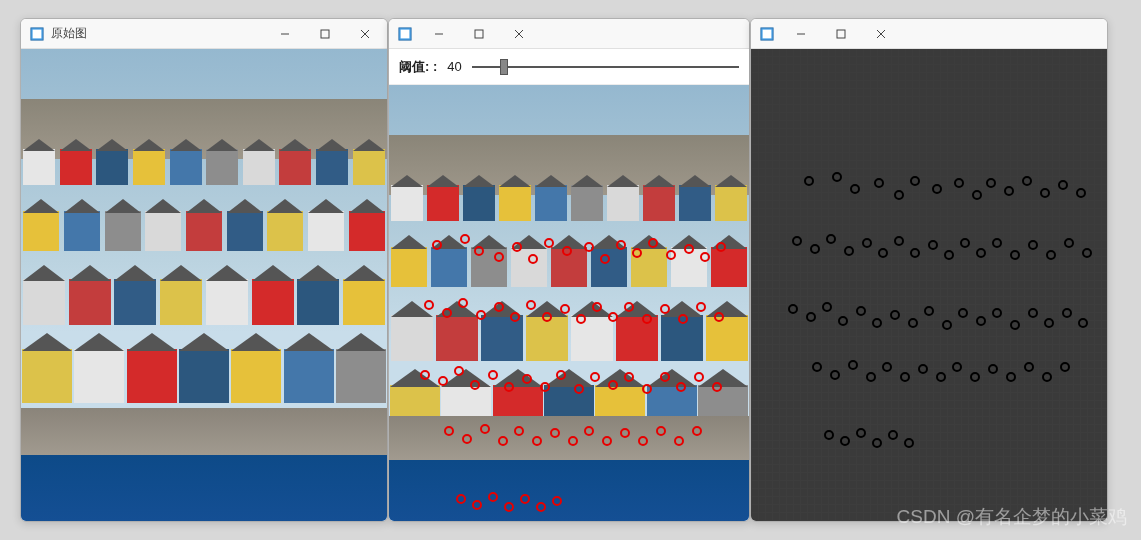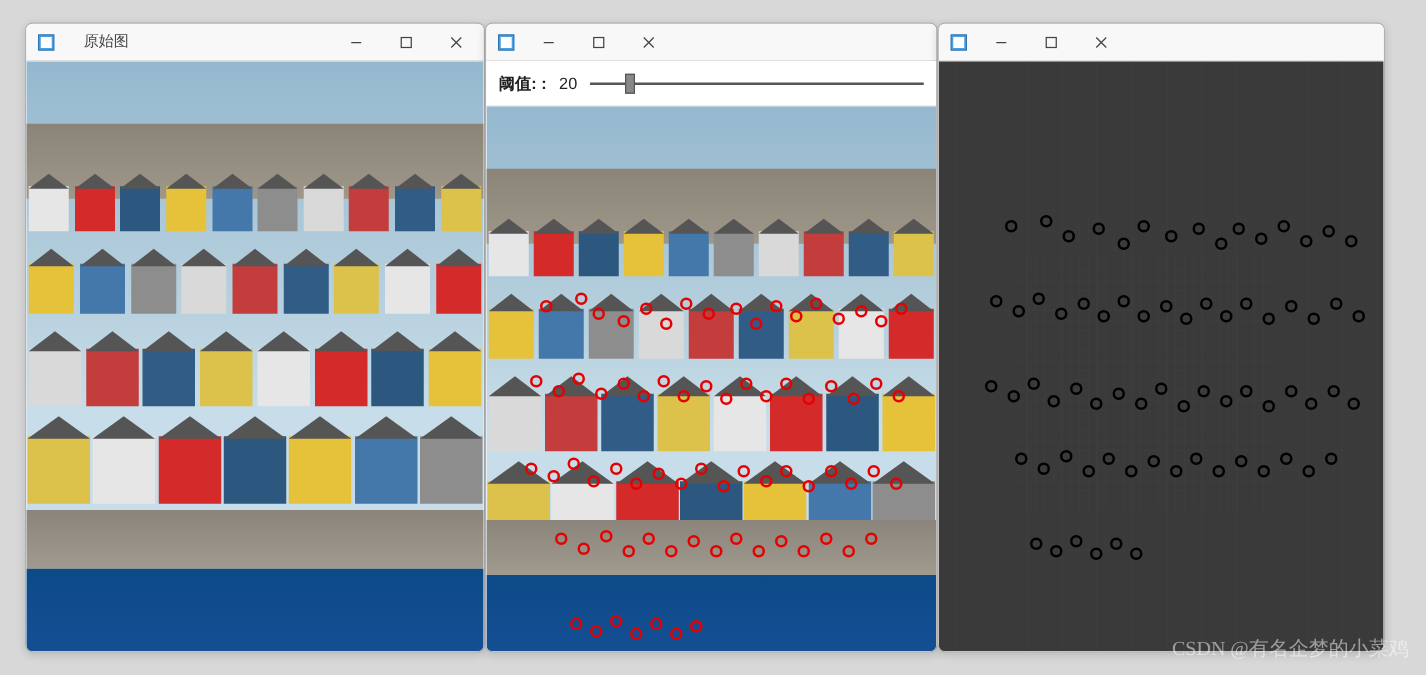--- a/index.html
+++ b/index.html
@@ -46,21 +46,20 @@
       margin-right: 6px;
       display: inline-flex;
       align-items: center;
       justify-content: center;
     }
     .app-icon svg { width: 14px; height: 14px; }
     .title-text {
       flex: 1;
       white-space: nowrap;
       overflow: hidden;
-      margin-left: 16px;
     }
     .win-controls {
       display: flex;
       align-items: center;
     }
     .win-btn {
       width: 40px;
       height: 28px;
       display: flex;
       align-items: center;
@@ -198,22 +197,22 @@
       opacity: 0.12;
       background:
         repeating-linear-gradient(90deg, #555 0 1px, transparent 1px 7px),
         repeating-linear-gradient(0deg, #555 0 1px, transparent 1px 8px);
     }
     .watermark {
       position: absolute;
       right: 14px;
       bottom: 10px;
       color: rgba(255,255,255,0.5);
-      font-size: 16px;
-      font-family: Liberation Serif, serif;
+      font-size: 19px;
+      font-family: Liberation Sans, sans-serif;
       pointer-events: none;
     }
   </style>
 </head>
 <body>
 
 <div class="desktop">
 
   <div class="window win1">
     <div class="titlebar">
@@ -420,21 +419,21 @@
             <svg viewBox="0 0 10 10">
               <line x1="1" y1="1" x2="9" y2="9" stroke="currentColor" stroke-width="1"></line>
               <line x1="9" y1="1" x2="1" y2="9" stroke="currentColor" stroke-width="1"></line>
             </svg>
           </div>
       </div>
     </div>
     <div class="content">
       <div class="toolbar">
         <span class="threshold-label">阈值: :</span>
-        <span>20</span>
+        <span>40</span>
         <div class="slider-wrap">
           <div class="slider-track"></div>
           <div class="slider-thumb"></div>
         </div>
       </div>
       <div class="image-area withtoolbar" id="scene2">
           <div class="sky"></div>
           <div class="mountains"></div>
           <div class="houses-row row-back">
             <div class="house">

